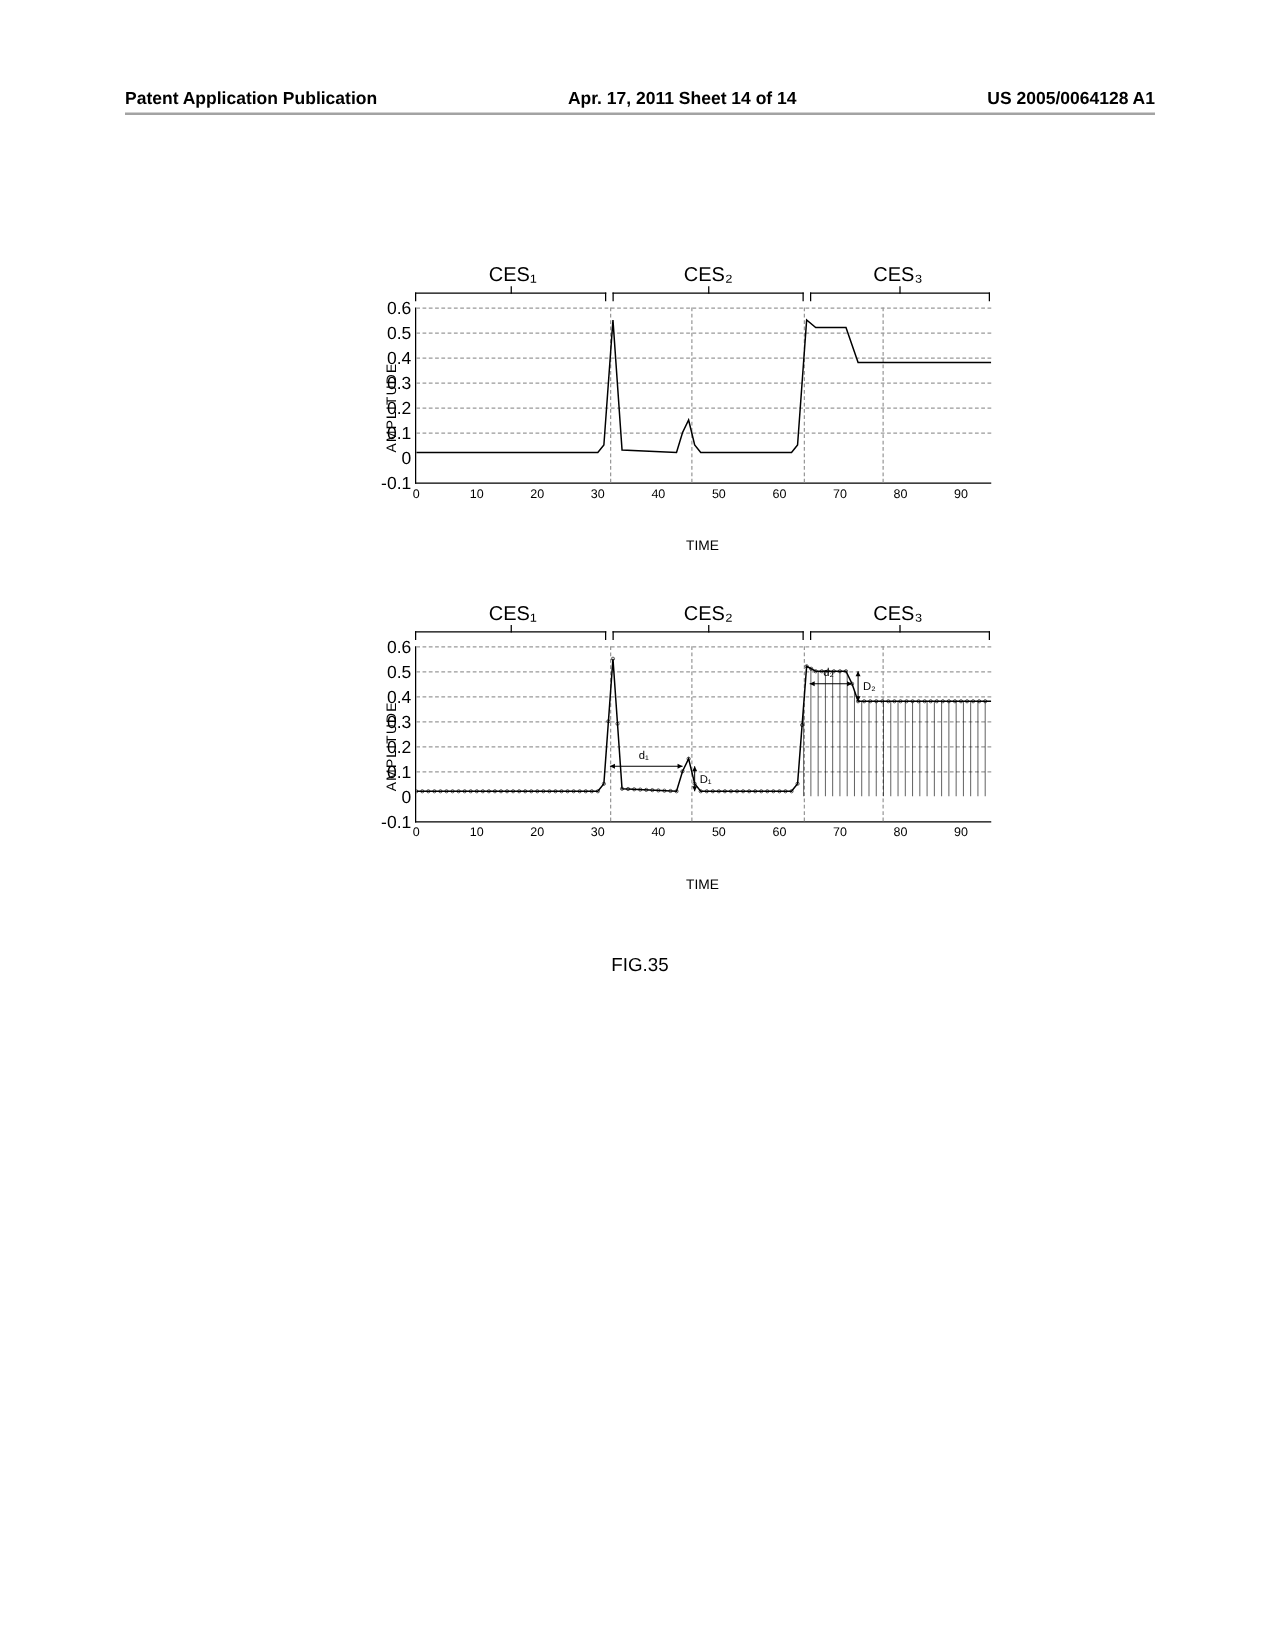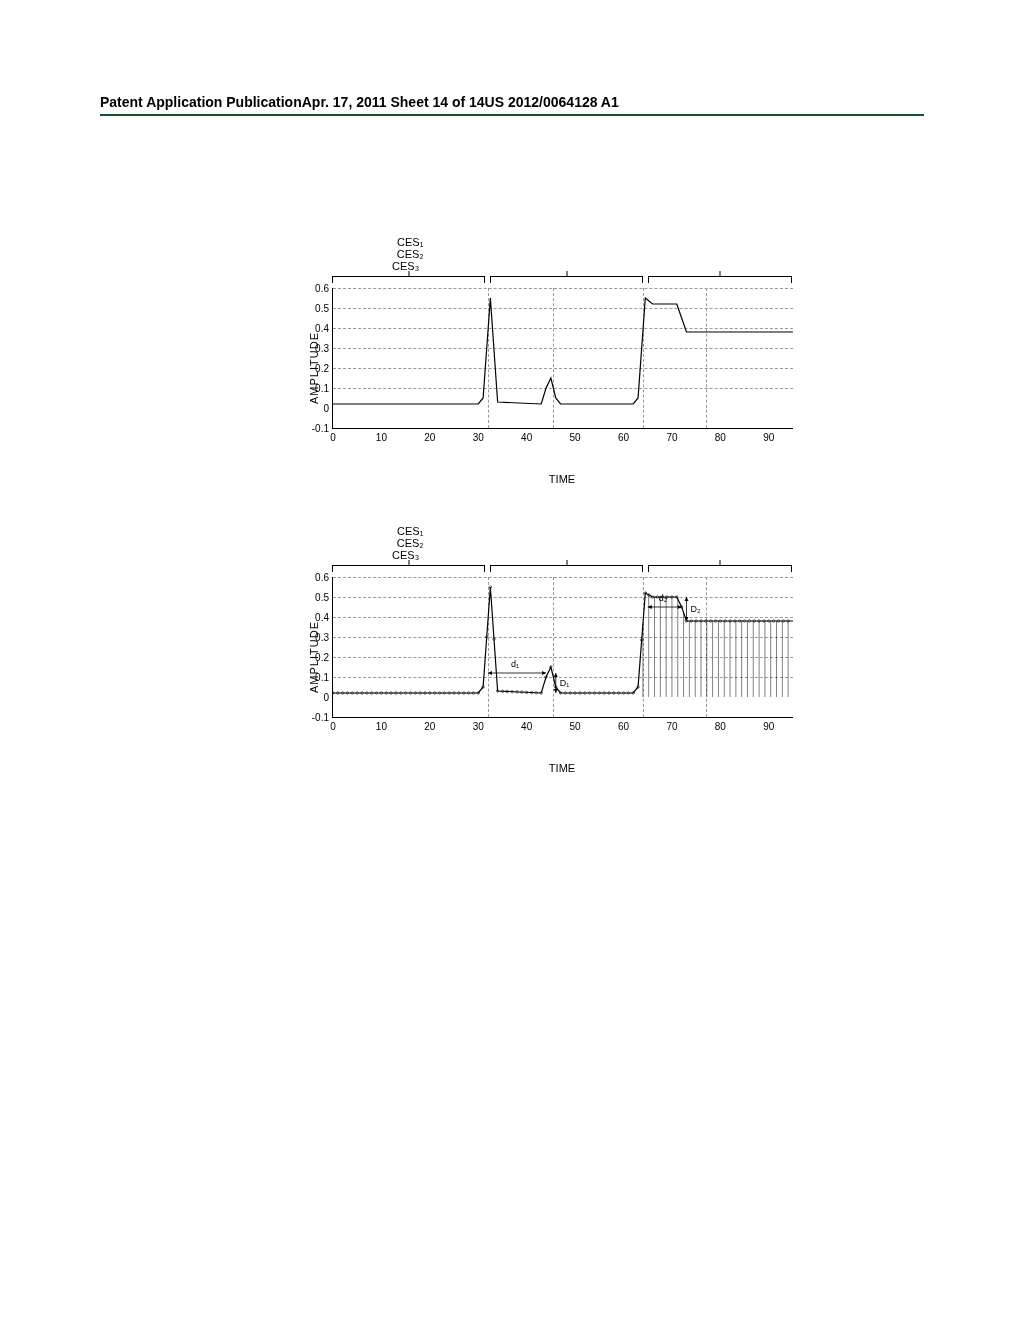--- a/index.html
+++ b/index.html
@@ -12,26 +12,26 @@
   }
   .page {
     width: 1024px;
     height: 1320px;
     position: relative;
     box-sizing: border-box;
     padding: 70px 100px;
   }
   .header {
     display: flex;
+    justify-content: space-between;
     font-size: 14px;
     font-weight: bold;
-    border-bottom: 2px solid #14532d;
+    border-bottom: 2px solid #a3a3a3;
     padding-bottom: 4px;
     margin-bottom: 60px;
-    margin-top: 24px;
   }
   .chart-container {
     width: 560px;
     margin: 40px auto 20px auto;
     position: relative;
   }
   .chart-box {
     position: relative;
     height: 160px;
     margin-left: 60px;
@@ -64,21 +64,21 @@
   .fig-label {
     text-align: center;
     font-size: 15px;
     margin-top: 50px;
     margin-bottom: 100px;
   }
   .y-tick {
     position: absolute;
     right: 100%;
     margin-right: 4px;
-    font-size: 10px;
+    font-size: 14px;
     transform: translateY(-50%);
     white-space: nowrap;
   }
   .x-tick {
     position: absolute;
     top: 100%;
     margin-top: 4px;
     font-size: 10px;
     transform: translateX(-50%);
   }
@@ -91,23 +91,22 @@
   .grid-v {
     position: absolute;
     top: 0;
     height: 100%;
     border-left: 1px dashed #999;
   }
   .region-labels {
     display: flex;
     margin-left: 100px;
     width: 460px;
-    font-size: 11px;
+    font-size: 16px;
     margin-bottom: 4px;
-    flex-direction: column;
   }
   .region {
     text-align: center;
   }
   .bracket-row {
     display: flex;
     margin-left: 100px;
     width: 460px;
     height: 10px;
     margin-bottom: 2px;
@@ -148,21 +147,21 @@
   }
 </style>
 </head>
 <body>
 
 <div class="page">
 
   <div class="header">
     <span>Patent Application Publication</span>
     <span>Apr. 17, 2011  Sheet 14 of 14</span>
-    <span>US 2012/0064128 A1</span>
+    <span>US 2005/0064128 A1</span>
   </div>
 
   <div class="chart-container" style="margin-top: 120px;">
     <div class="region-labels">
       <div class="region" style="width:34%">CES₁</div>
       <div class="region" style="width:34%">CES₂</div>
       <div class="region" style="width:32%">CES₃</div>
     </div>
     <div class="bracket-row">
       <div class="bracket" style="width:33%; margin-right:1%"></div>
@@ -389,14 +388,15 @@
             <path d="M353.4736842105263 19.999999999999986 l-2 4 l4 0 z" class="arrowhead"></path>
           </svg>
           <div class="annot" style="left: 178px; top: 82px;">d₁</div>
           <div class="annot" style="left: 226.737px; top: 101px;">D₁</div>
           <div class="annot" style="left: 325.684px; top: 16px;">d₂</div>
           <div class="annot" style="left: 357.474px; top: 27px;">D₂</div>
         </div>
     </div>
     <div class="x-axis-label">TIME</div>
   </div>
+  <div class="fig-label">FIG.35</div>
 
 </div>
 
 </body></html>

